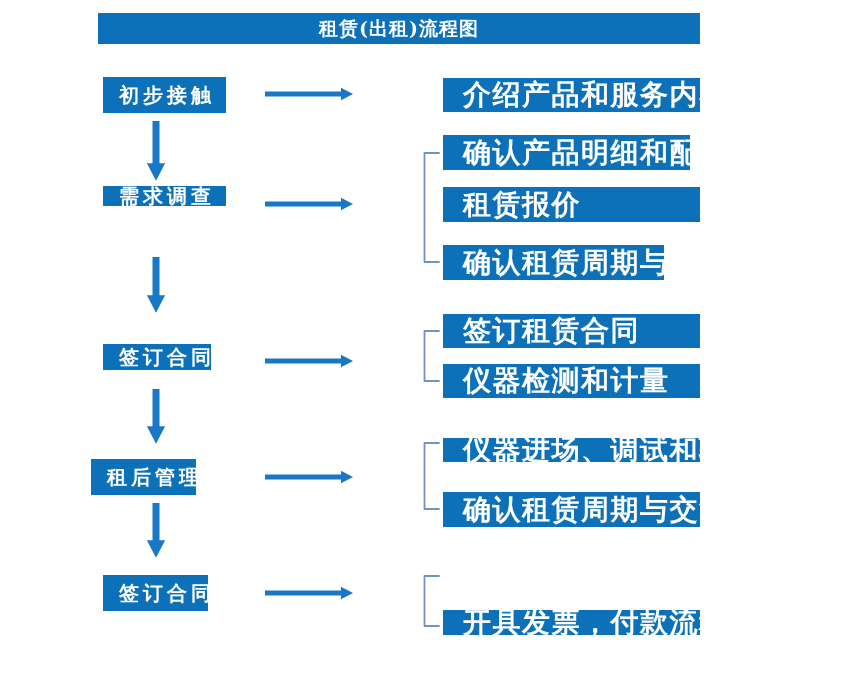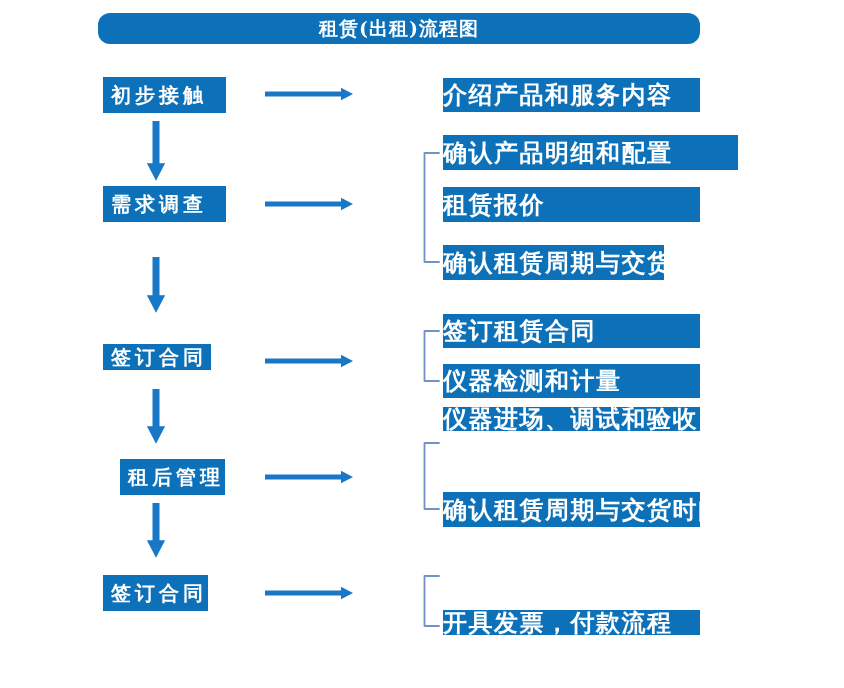--- a/index.html
+++ b/index.html
@@ -3,28 +3,28 @@
 <meta charset="utf-8">
 <style>
   html,body{margin:0;padding:0;background:#fff;}
   .canvas{
     position:relative;width:844px;height:688px;background:#ffffff;overflow:hidden;
     font-family:"DejaVu Serif","Liberation Serif",serif;
   }
   .title-banner{
     position:absolute;left:98px;top:13px;width:602px;height:31px;
     background:#0c71b8;color:#ffffff;font-weight:bold;font-size:19px;
-    display:flex;align-items:center;justify-content:center;letter-spacing:1px;border-radius:12px;
+    display:flex;align-items:center;justify-content:center;letter-spacing:1px;
   }
   .box{
     position:absolute;background:#0c71b8;color:#ffffff;font-weight:bold;
     display:flex;align-items:center;box-sizing:border-box;white-space:nowrap;
   }
-  .left-box{font-size:20px;letter-spacing:4px;padding-left:8px;}
-  .right-box{font-size:24px;letter-spacing:1.5px;padding-left:0;}
+  .left-box{font-size:20px;letter-spacing:4px;padding-left:16px;}
+  .right-box{font-size:28px;letter-spacing:1.5px;padding-left:20px;}
   .overlay{position:absolute;left:0;top:0;}
 </style>
 </head>
 <body>
 
 <div class="canvas">
 
   <svg class="overlay" width="844" height="688" viewBox="0 0 844 688">
     <defs>
       <marker id="ah" markerWidth="2.6" markerHeight="2.6" refX="0.1" refY="1.3" orient="auto">
@@ -45,32 +45,32 @@
 
     <path d="M439,153 H424.5 V262 H439" fill="none" stroke="#7191c7" stroke-width="1.8" stroke-linejoin="round" stroke-linecap="round"></path>
     <path d="M439,331 H424.5 V381 H439" fill="none" stroke="#7191c7" stroke-width="1.8" stroke-linejoin="round" stroke-linecap="round"></path>
     <path d="M439,443 H424.5 V509 H439" fill="none" stroke="#7191c7" stroke-width="1.8" stroke-linejoin="round" stroke-linecap="round"></path>
     <path d="M439,576 H424.5 V626 H439" fill="none" stroke="#7191c7" stroke-width="1.8" stroke-linejoin="round" stroke-linecap="round"></path>
   </svg>
 
   <div class="title-banner">租赁(出租)流程图</div>
 
   <div class="box left-box" style="left:103px;top:77px;width:123px;height:36px">初步接触</div>
-  <div class="box left-box" style="left:103px;top:186px;width:123px;height:36px">需求调查</div>
+  <div class="box left-box" style="left:103px;top:186px;width:123px;height:20px">需求调查</div>
   <div class="box left-box" style="left:103px;top:344px;width:108px;height:26px">签订合同</div>
-  <div class="box left-box" style="left:120px;top:459px;width:105px;height:36px">租后管理</div>
+  <div class="box left-box" style="left:91px;top:459px;width:105px;height:36px">租后管理</div>
   <div class="box left-box" style="left:103px;top:575px;width:105px;height:36px">签订合同</div>
 
   <div class="box right-box" style="left:443px;top:78px;width:257px;height:34px">介绍产品和服务内容</div>
 
-  <div class="box right-box" style="left:443px;top:135px;width:295px;height:35px">确认产品明细和配置</div>
+  <div class="box right-box" style="left:443px;top:135px;width:247px;height:35px">确认产品明细和配置</div>
   <div class="box right-box" style="left:443px;top:187px;width:257px;height:35px">租赁报价</div>
   <div class="box right-box" style="left:443px;top:245px;width:221px;height:35px">确认租赁周期与交货时间</div>
 
   <div class="box right-box" style="left:443px;top:314px;width:257px;height:34px">签订租赁合同</div>
   <div class="box right-box" style="left:443px;top:364px;width:257px;height:34px">仪器检测和计量</div>
 
-  <div class="box right-box" style="left:443px;top:407px;width:257px;height:24px">仪器进场、调试和验收</div>
+  <div class="box right-box" style="left:443px;top:438px;width:257px;height:24px">仪器进场、调试和验收</div>
   <div class="box right-box" style="left:443px;top:492px;width:257px;height:35px">确认租赁周期与交货时间</div>
 
   <div class="box right-box" style="left:443px;top:610px;width:257px;height:25px">开具发票，付款流程</div>
 
 </div>
 
 </body></html>

